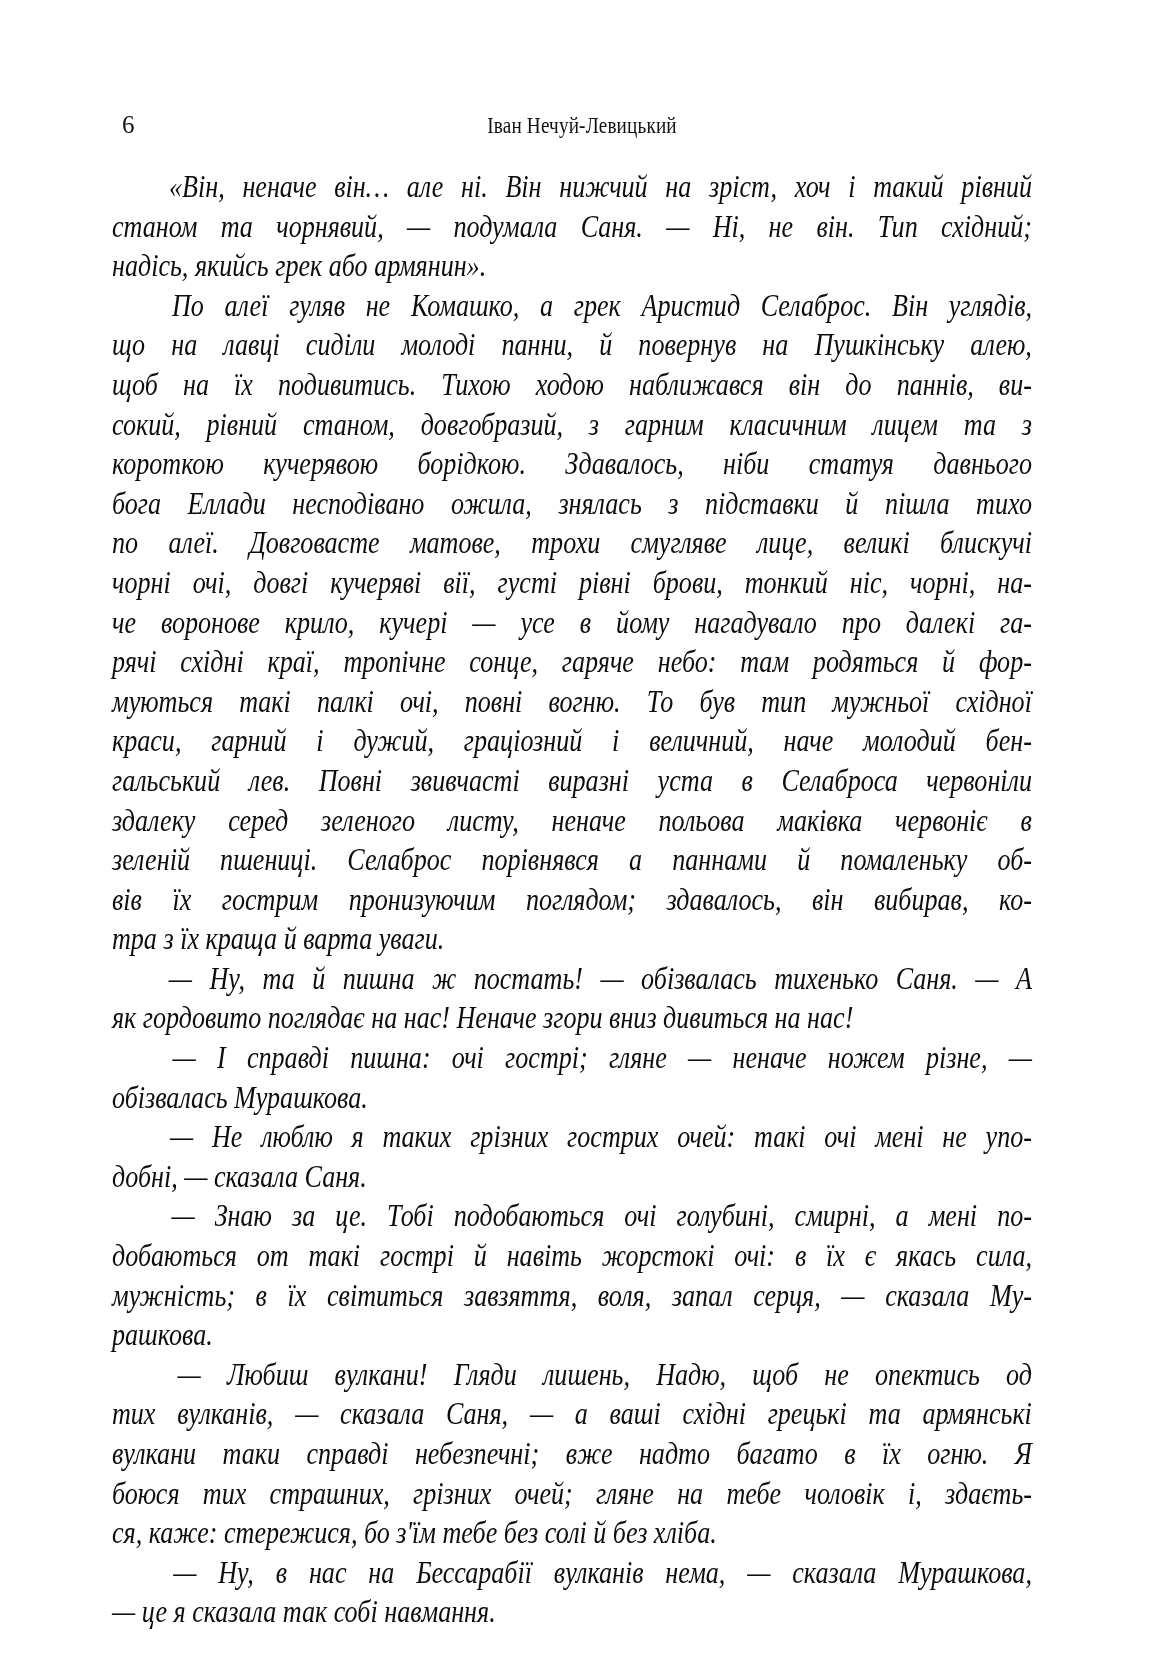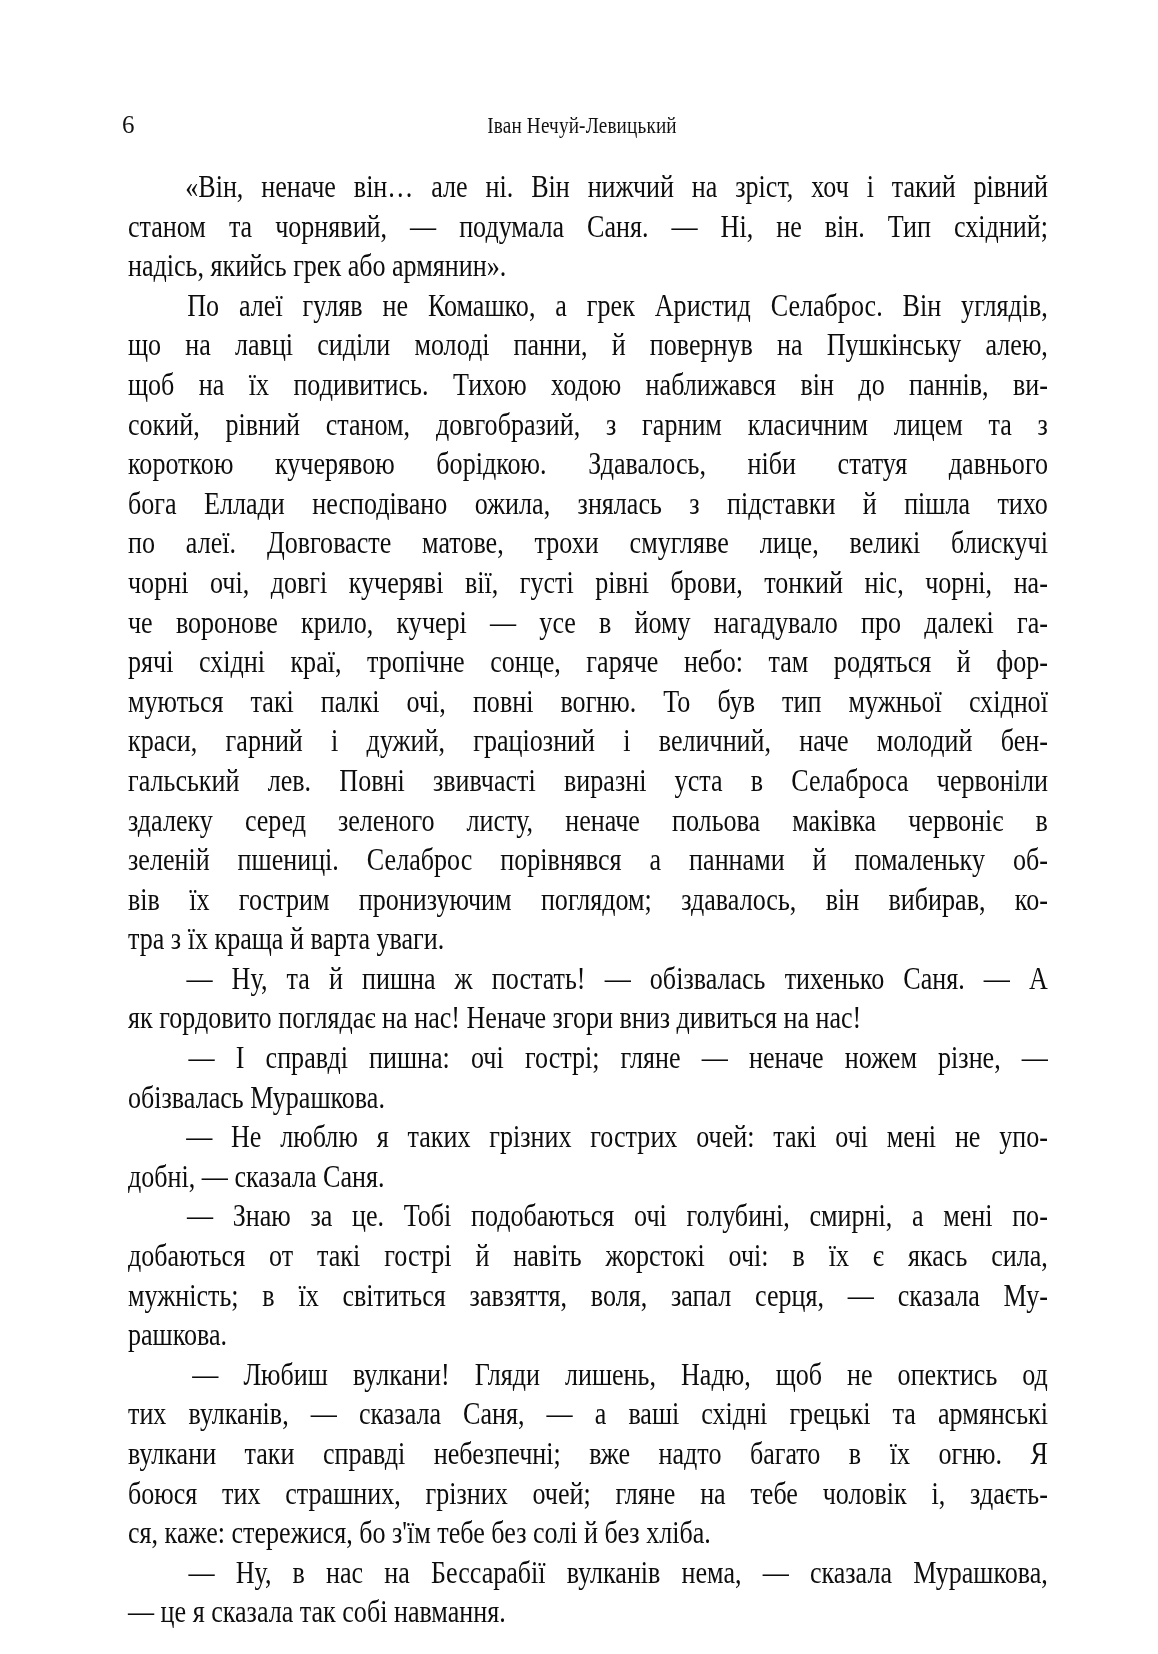--- a/index.html
+++ b/index.html
@@ -51,23 +51,24 @@
     letter-spacing: 0.2px;
     color: #111111;
     transform: scaleX(0.80);
     transform-origin: 50% 50%;
     white-space: nowrap;
   }
 
   
   .textblock {
     position: absolute;
-    left: 128px;
+    left: 112px;
     top: 168px;
     width: 920px;
+    font-style: italic;
   }
 
   .para {
     margin: 0;
     font-size: 30.5px;
     line-height: 39.6px;
     text-align: justify;
     text-justify: inter-word;
     color: #0d0d0d;
     hyphens: manual;

